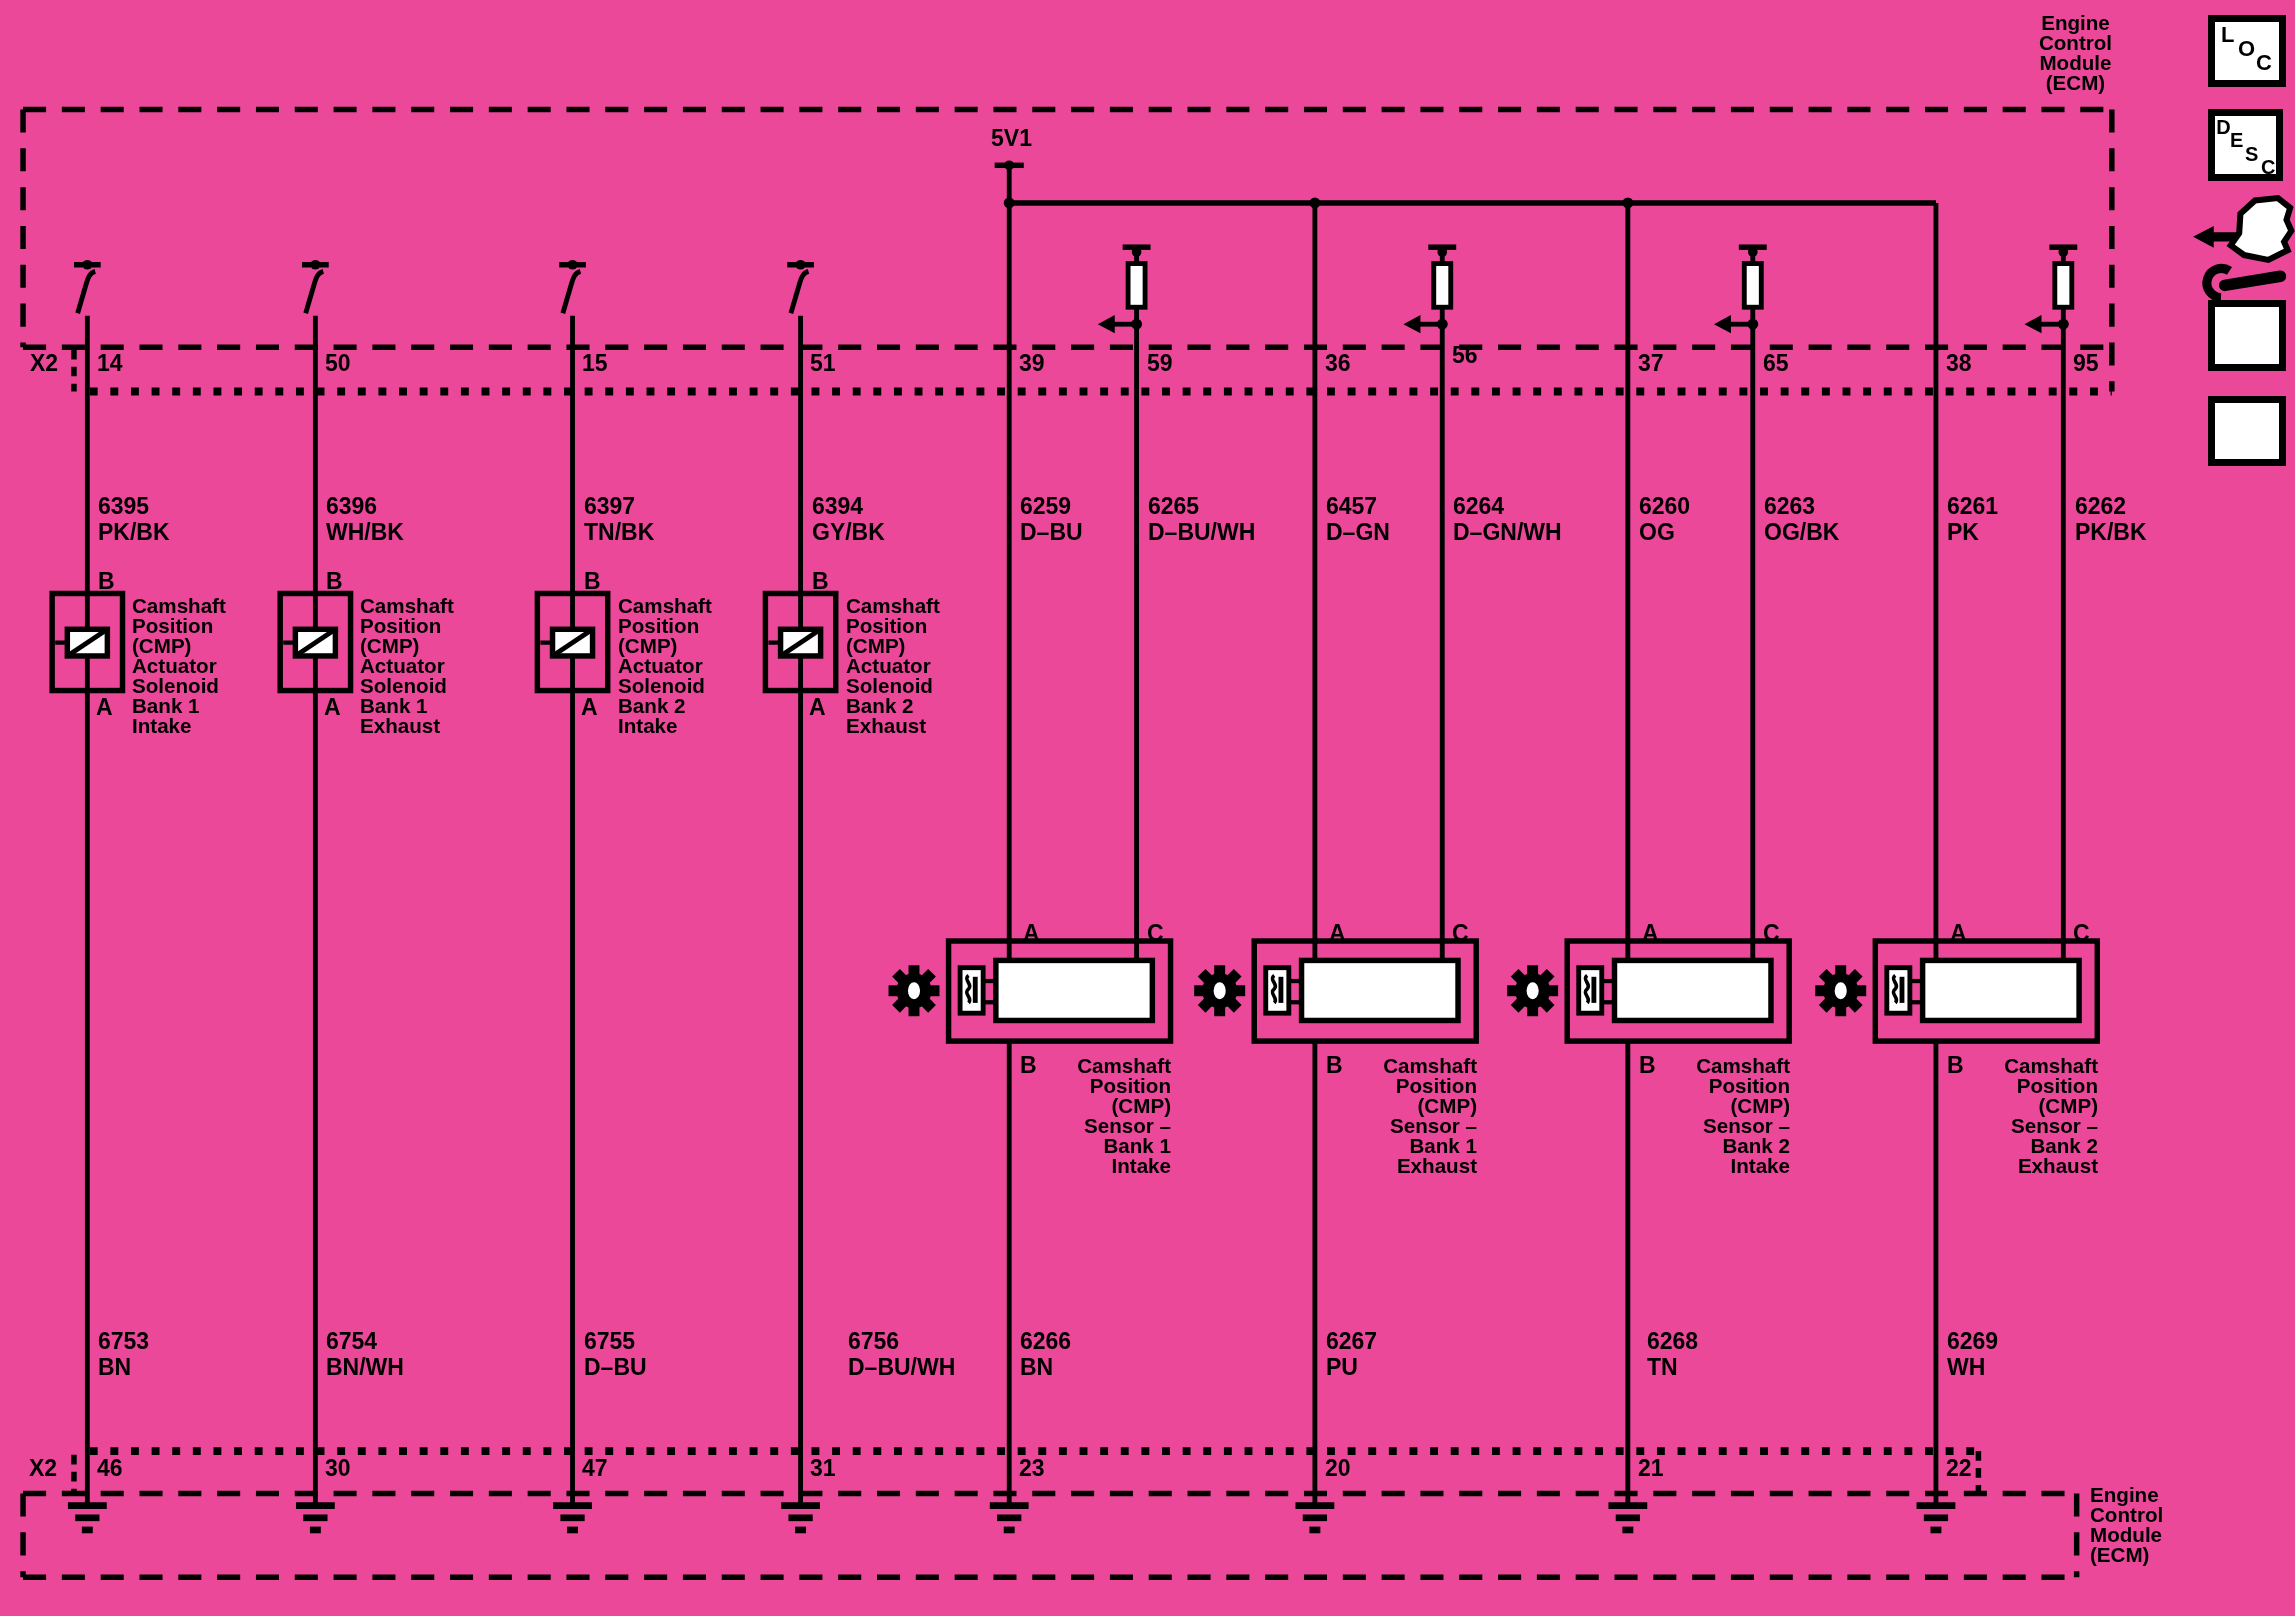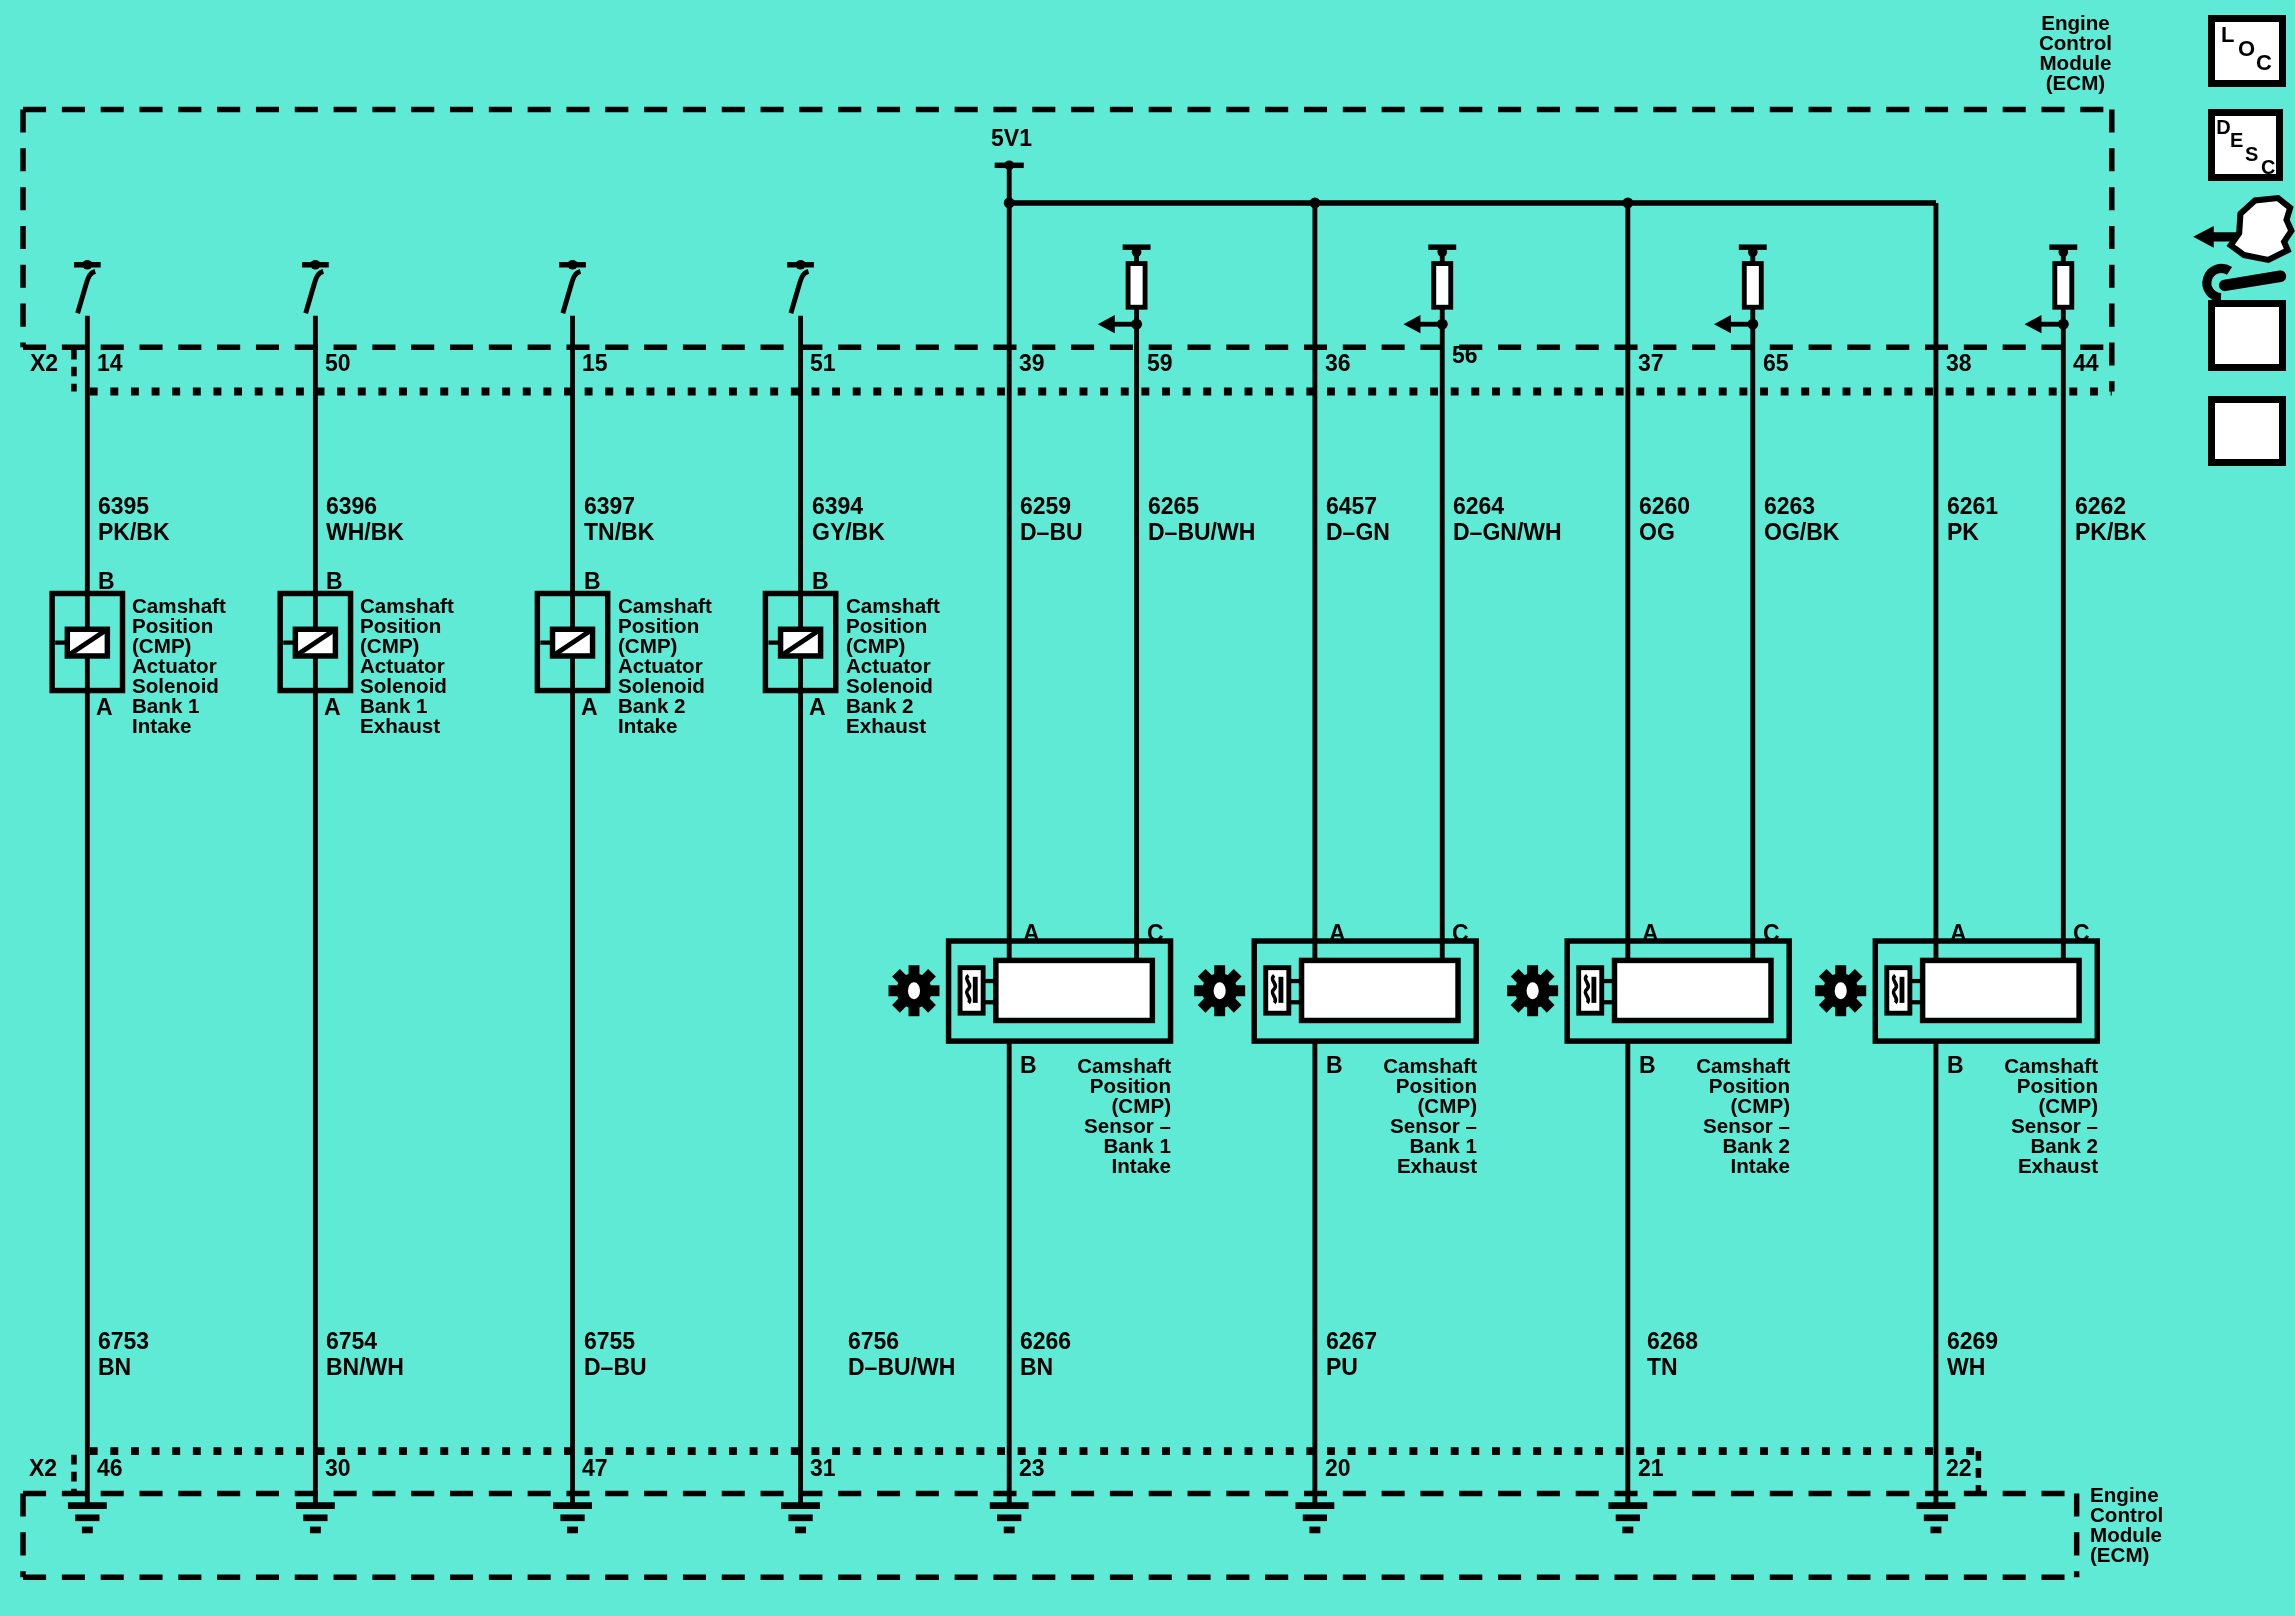--- a/index.html
+++ b/index.html
@@ -1,16 +1,16 @@
 <!DOCTYPE html>
 <html style="font-size:9.7px"><head>
 <meta charset="utf-8">
 <style>
   html,body{margin:0;padding:0;background:#fff;}
-  #stage{position:relative;width:2295px;height:1617px;background:#5eead4;overflow:hidden;
+  #stage{position:relative;width:2295px;height:1617px;background:#ec4899;overflow:hidden;
          font-family:"Liberation Sans",sans-serif;color:#000;}
   #artwork{position:absolute;left:0;top:0;}
   .lbl{position:absolute;font-weight:bold;font-size:23px;line-height:25.5px;white-space:pre-line;}
   .comp{font-size:20.6px;line-height:20px;}
   .ecmlbl{font-size:20.6px;line-height:20px;}
   .ralign{text-align:right;}
   .calign{text-align:center;}
   .navbox{position:absolute;border:7.3px solid #000;background:#fff;box-sizing:border-box;}
   .navletter{position:absolute;font-weight:bold;font-size:22px;line-height:22px;}
   .small .navletter{font-size:20px;line-height:20px;}
@@ -308,21 +308,21 @@
 <div class="lbl" style="left:325px;top:351px;">50</div>
 <div class="lbl" style="left:582px;top:351px;">15</div>
 <div class="lbl" style="left:810px;top:351px;">51</div>
 <div class="lbl" style="left:1019px;top:351px;">39</div>
 <div class="lbl" style="left:1147px;top:351px;">59</div>
 <div class="lbl" style="left:1325px;top:351px;">36</div>
 <div class="lbl" style="left:1452px;top:343px;">56</div>
 <div class="lbl" style="left:1638px;top:351px;">37</div>
 <div class="lbl" style="left:1763px;top:351px;">65</div>
 <div class="lbl" style="left:1946px;top:351px;">38</div>
-<div class="lbl" style="left:2073px;top:351px;">44</div>
+<div class="lbl" style="left:2073px;top:351px;">95</div>
 
 <div class="lbl" style="left:98px;top:494px;"><span>6395</span><br><span>PK/BK</span></div>
 <div class="lbl" style="left:326px;top:494px;"><span>6396</span><br><span>WH/BK</span></div>
 <div class="lbl" style="left:584px;top:494px;"><span>6397</span><br><span>TN/BK</span></div>
 <div class="lbl" style="left:812px;top:494px;"><span>6394</span><br><span>GY/BK</span></div>
 <div class="lbl" style="left:1020px;top:494px;"><span>6259</span><br><span>D–BU</span></div>
 <div class="lbl" style="left:1148px;top:494px;"><span>6265</span><br><span>D–BU/WH</span></div>
 <div class="lbl" style="left:1326px;top:494px;"><span>6457</span><br><span>D–GN</span></div>
 <div class="lbl" style="left:1453px;top:494px;"><span>6264</span><br><span>D–GN/WH</span></div>
 <div class="lbl" style="left:1639px;top:494px;"><span>6260</span><br><span>OG</span></div>

